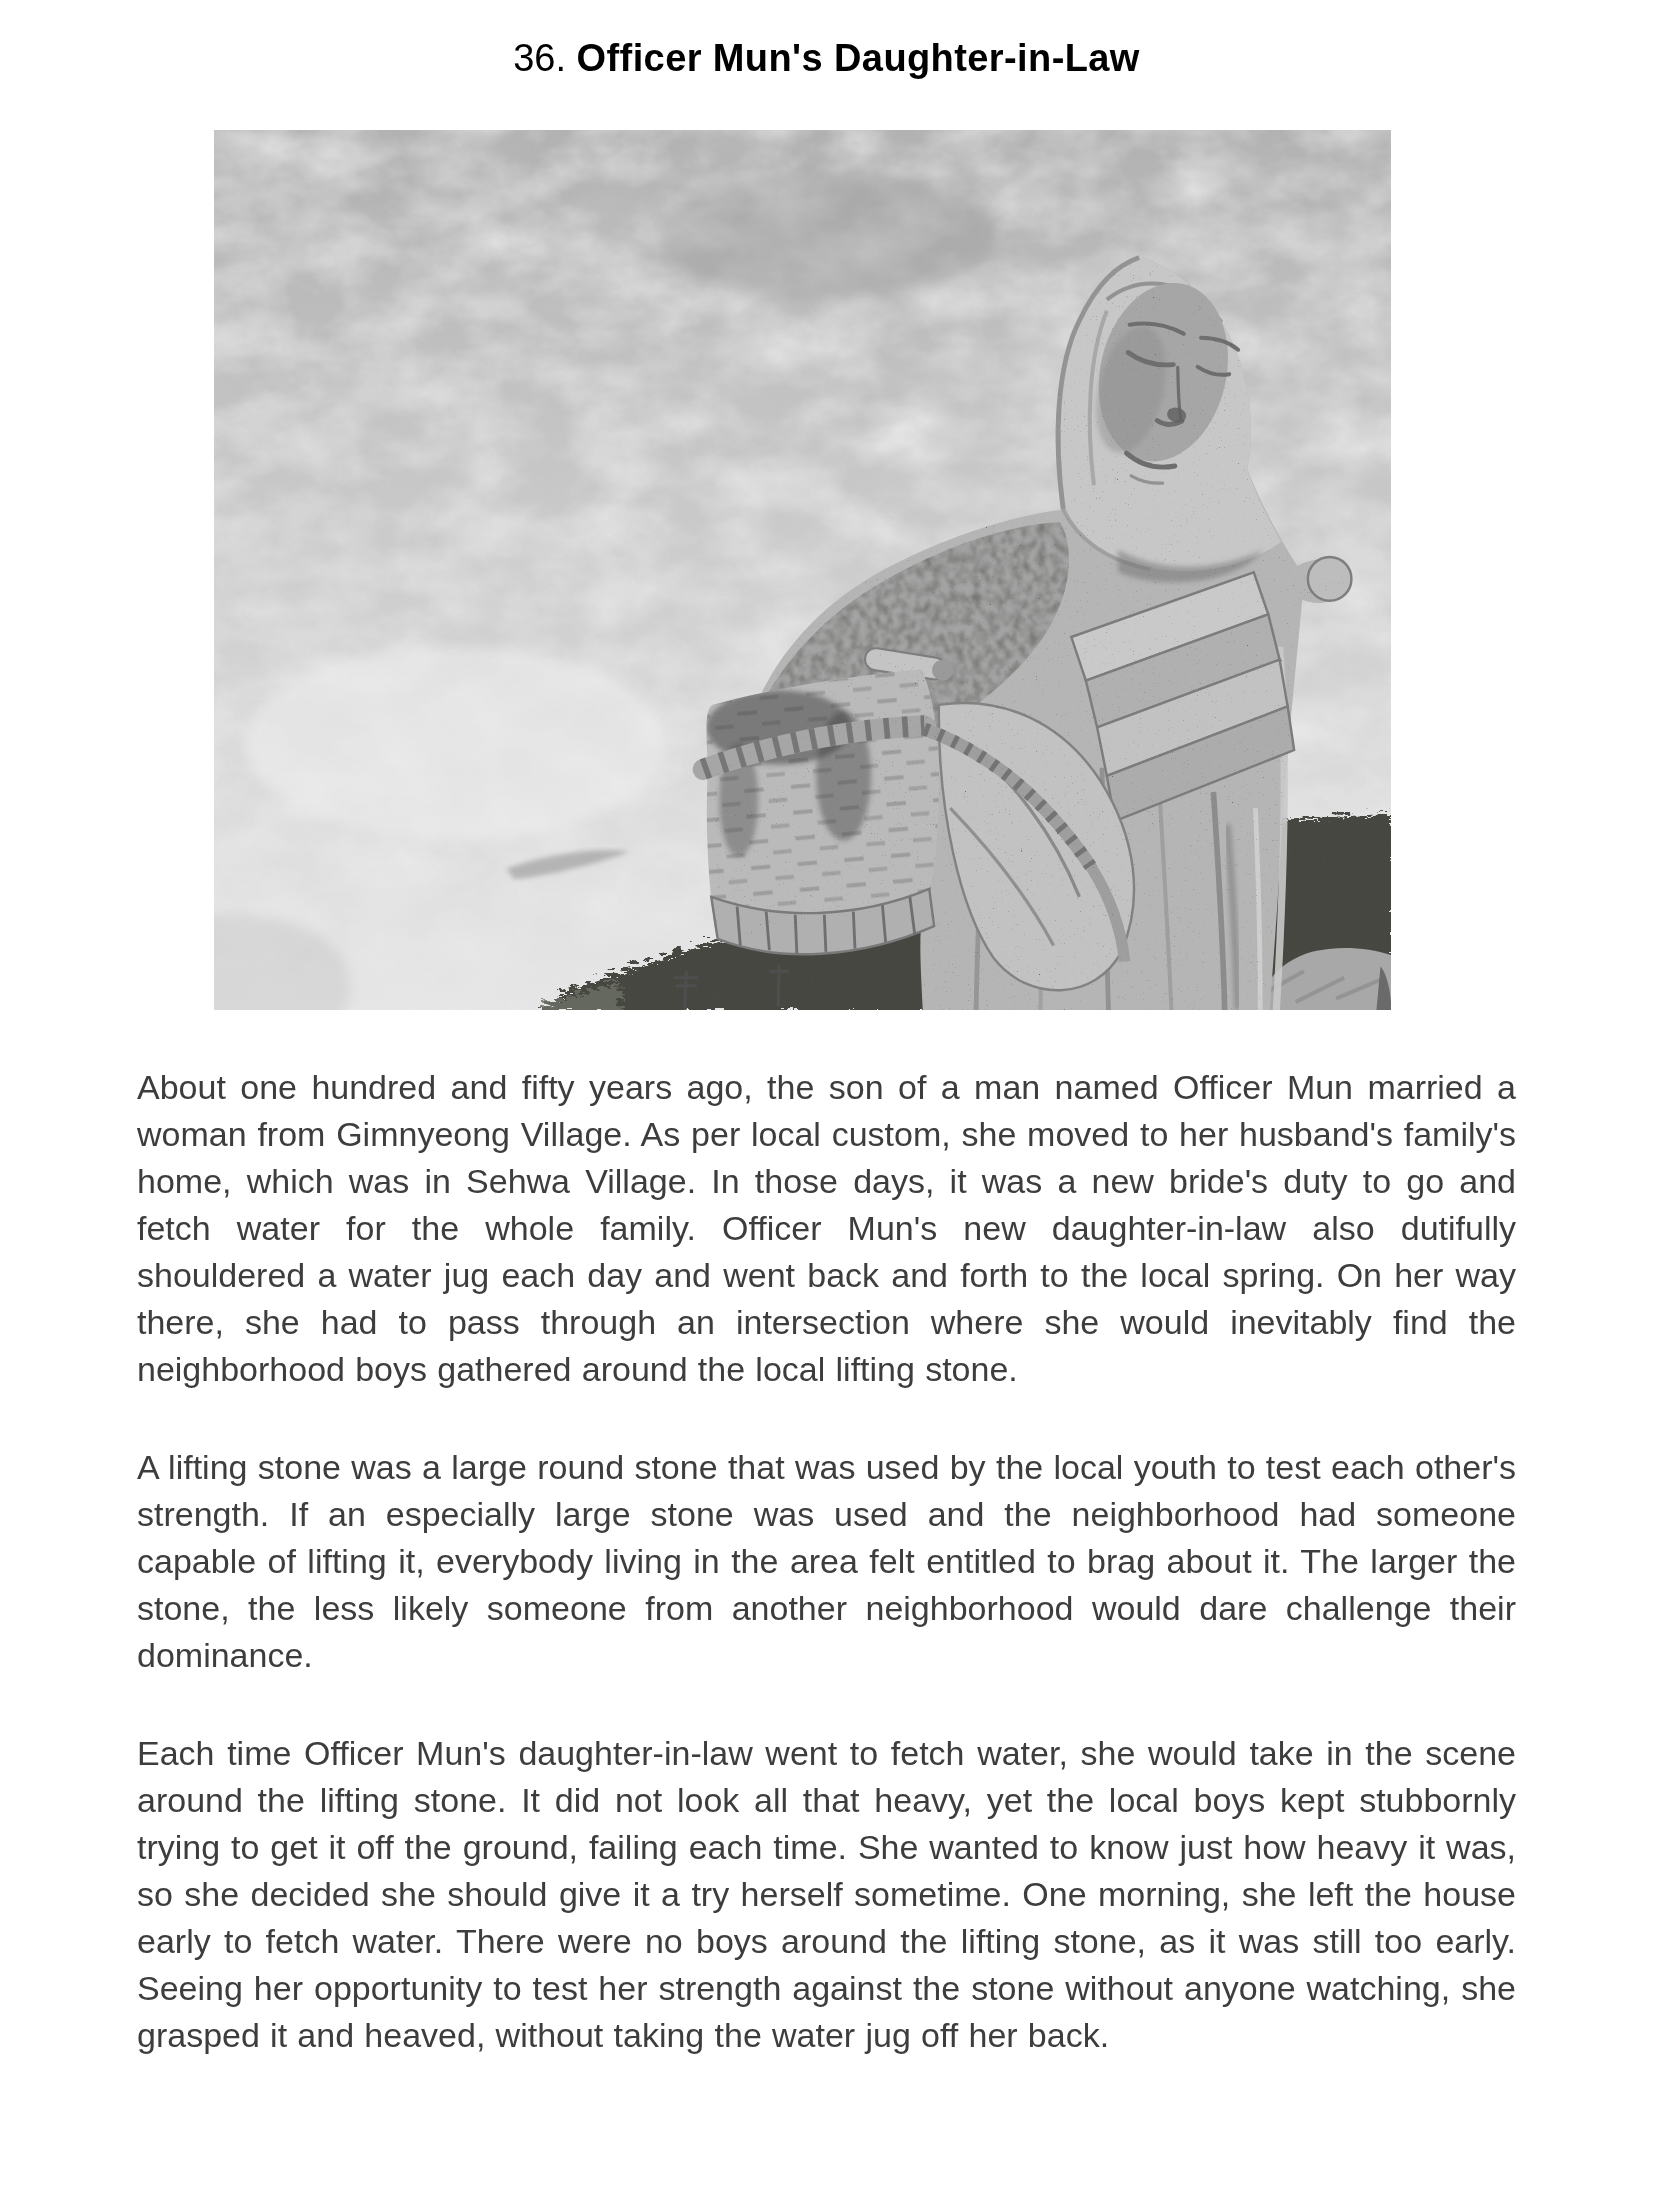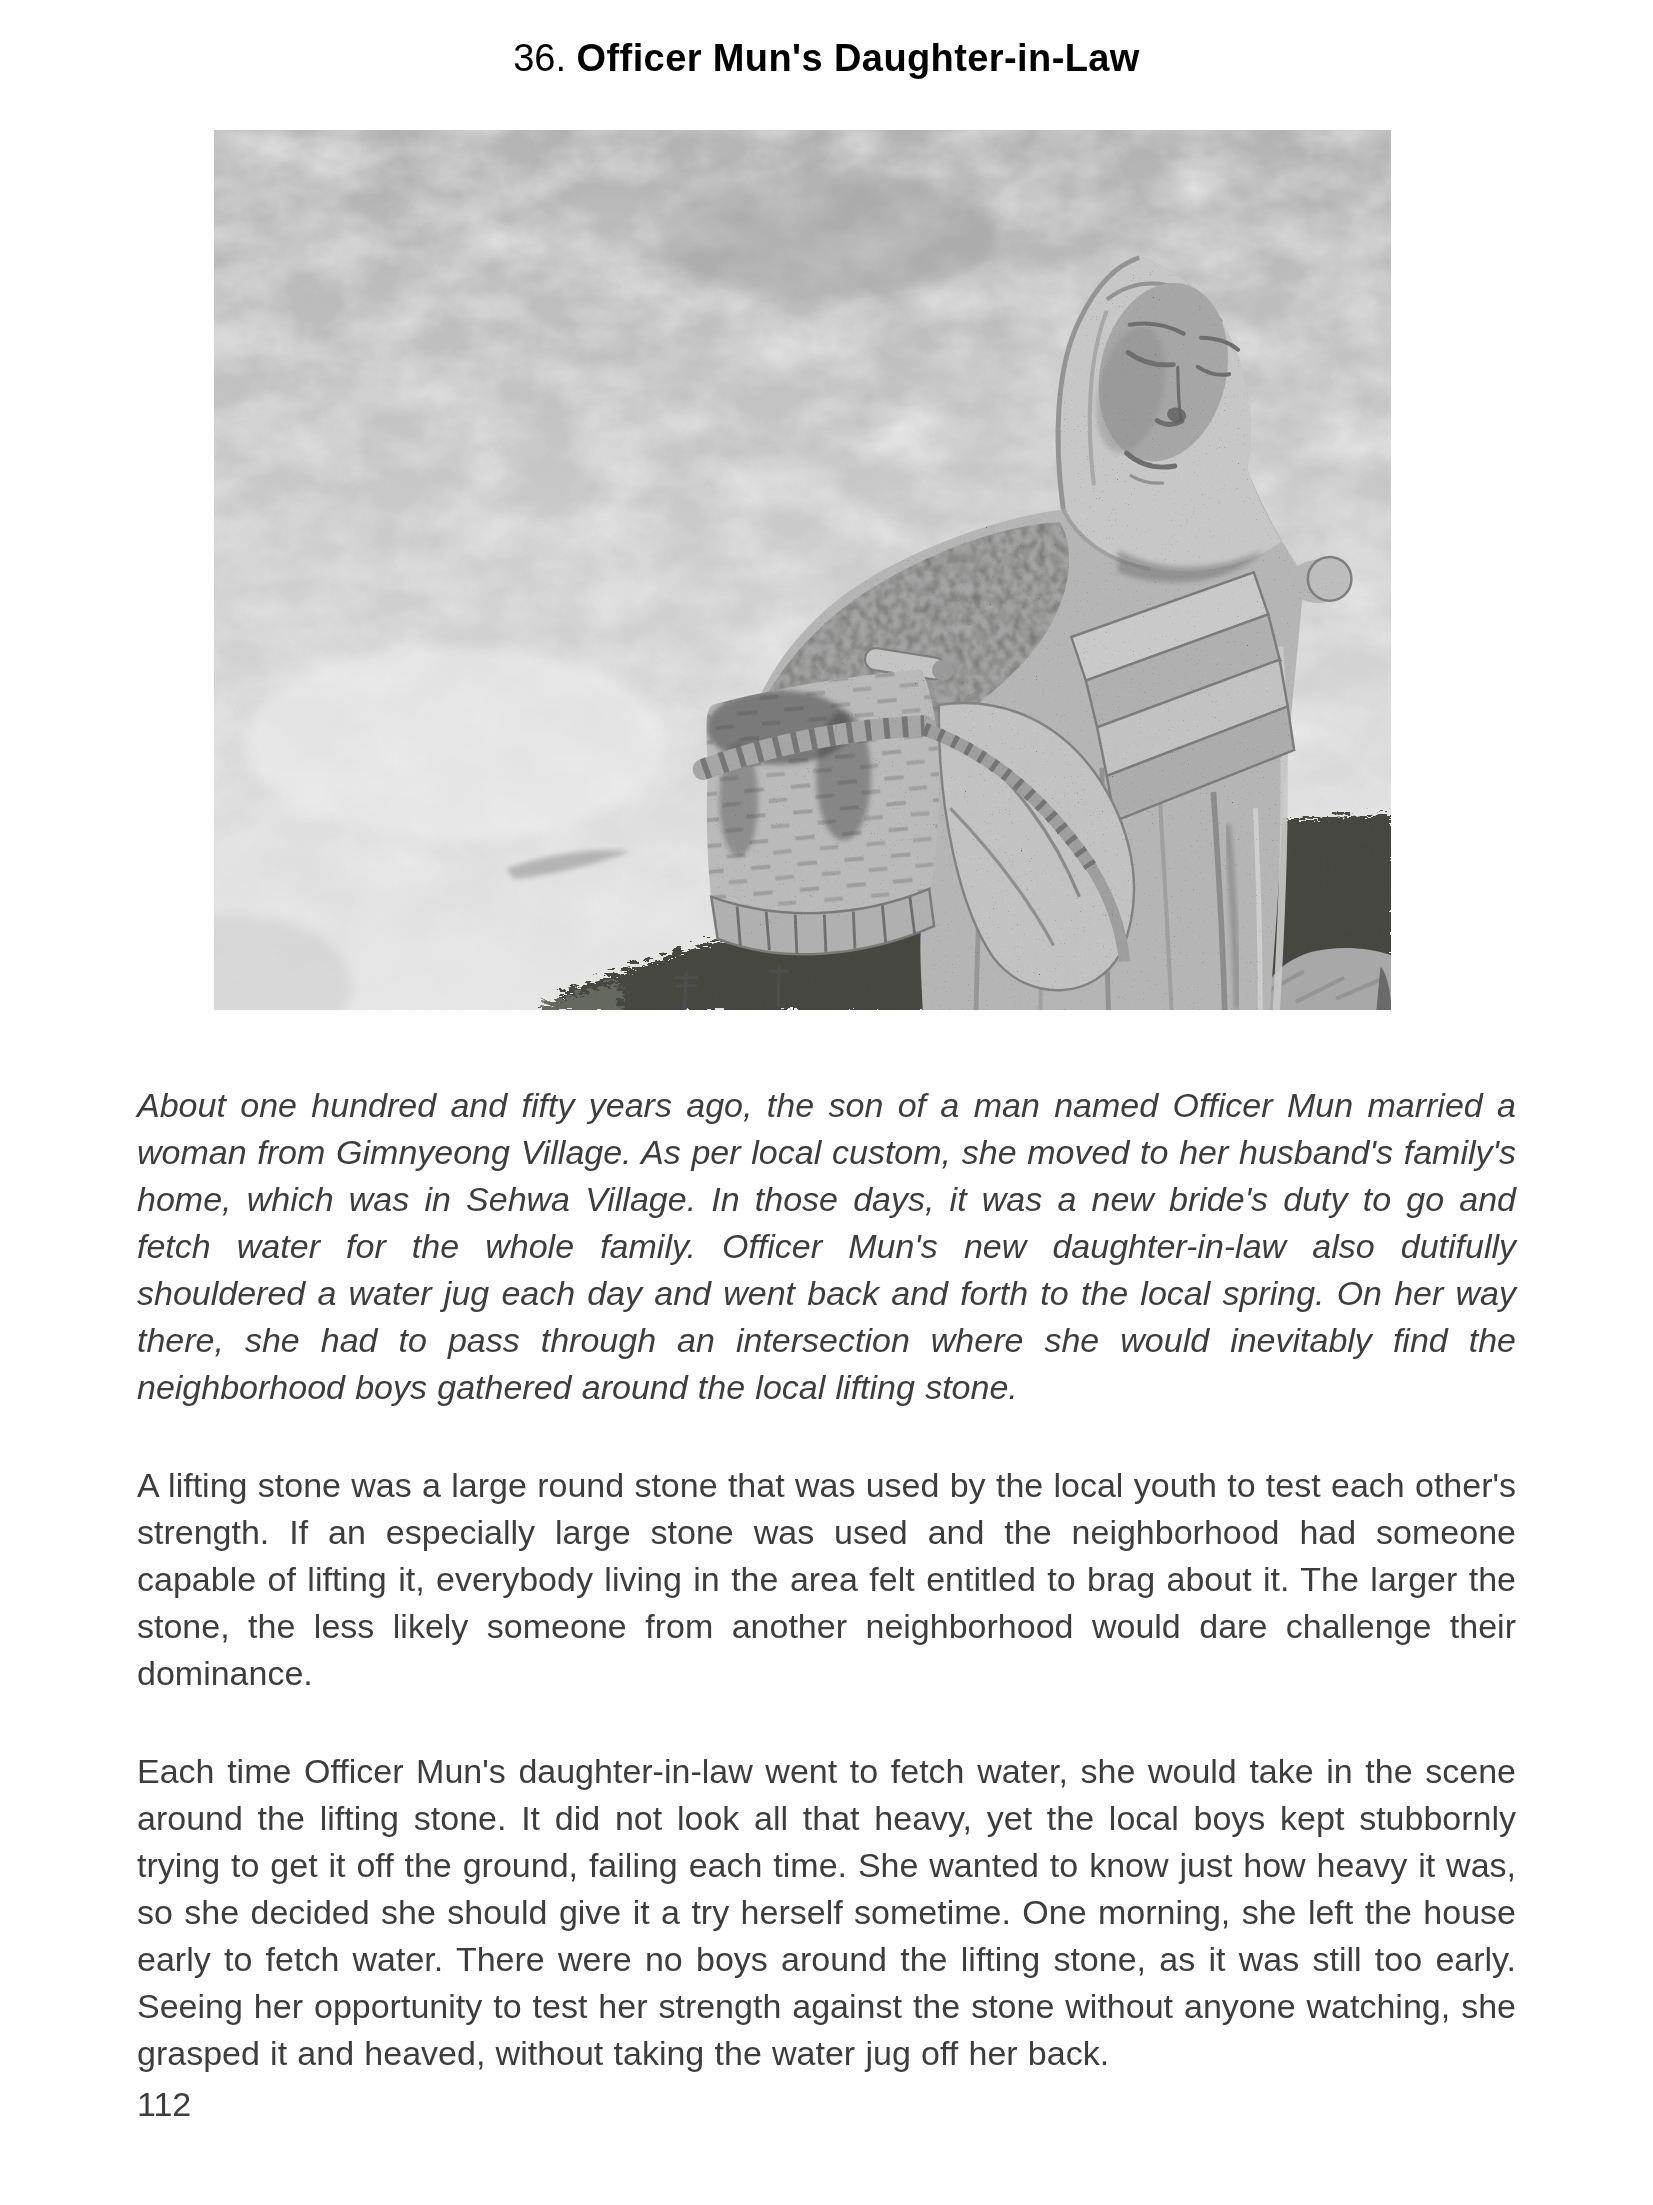--- a/index.html
+++ b/index.html
@@ -9,21 +9,21 @@
   .title{margin-top:36px;text-align:center;font-size:38px;line-height:44px;color:#000;}
   .title .num{font-weight:400;}
   .title .ttl{font-weight:700;letter-spacing:0.4px;}
   .figure{margin:50px 0 0 77px;width:1177px;}
   .photo{display:block;width:1177px;height:880px;background:#c9c9c9;}
   .caption{margin-top:25px;text-align:center;font-family:"Liberation Serif",serif;
            font-size:32px;line-height:38px;color:#141414;}
   .caption .it{font-style:italic;}
   .bodytext p{margin:51px 0 0 0;font-size:34px;line-height:47px;color:#3d3d3d;
               text-align:justify;text-align-last:left;word-spacing:0.8px;}
-  .bodytext p.first{margin-top:72px;font-style:italic;}
+  .bodytext p.first{margin-top:54px;}
   .pagenum{margin-top:6.5px;font-size:34px;line-height:40px;color:#3d3d3d;}
 </style>
 </head>
 <body>
 
 <div class="page">
 
   <div class="title">
     <span class="num">36.</span>
     <span> </span>
@@ -237,16 +237,15 @@
     </svg>
   </div>
 
 
   <div class="bodytext">
     <p class="first">About one hundred and fifty years ago, the son of a man named Officer Mun married a woman from Gimnyeong Village. As per local custom, she moved to her husband's family's home, which was in Sehwa Village. In those days, it was a new bride's duty to go and fetch water for the whole family. Officer Mun's new daughter-in-law also dutifully shouldered a water jug each day and went back and forth to the local spring. On her way there, she had to pass through an intersection where she would inevitably find the neighborhood boys gathered around the local lifting stone.</p>
     <p>A lifting stone was a large round stone that was used by the local youth to test each other's strength. If an especially large stone was used and the neighborhood had someone capable of lifting it, everybody living in the area felt entitled to brag about it. The larger the stone, the less likely someone from another neighborhood would dare challenge their dominance.</p>
     <p>Each time Officer Mun's daughter-in-law went to fetch water, she would take in the scene around the lifting stone. It did not look all that heavy, yet the local boys kept stubbornly trying to get it off the ground, failing each time. She wanted to know just how heavy it was, so she decided she should give it a try herself sometime. One morning, she left the house early to fetch water. There were no boys around the lifting stone, as it was still too early. Seeing her opportunity to test her strength against the stone without anyone watching, she grasped it and heaved, without taking the water jug off her back.</p>
   </div>
 
-  <div class="pagenum">112</div>
 
 </div>
 
 
 </body></html>

